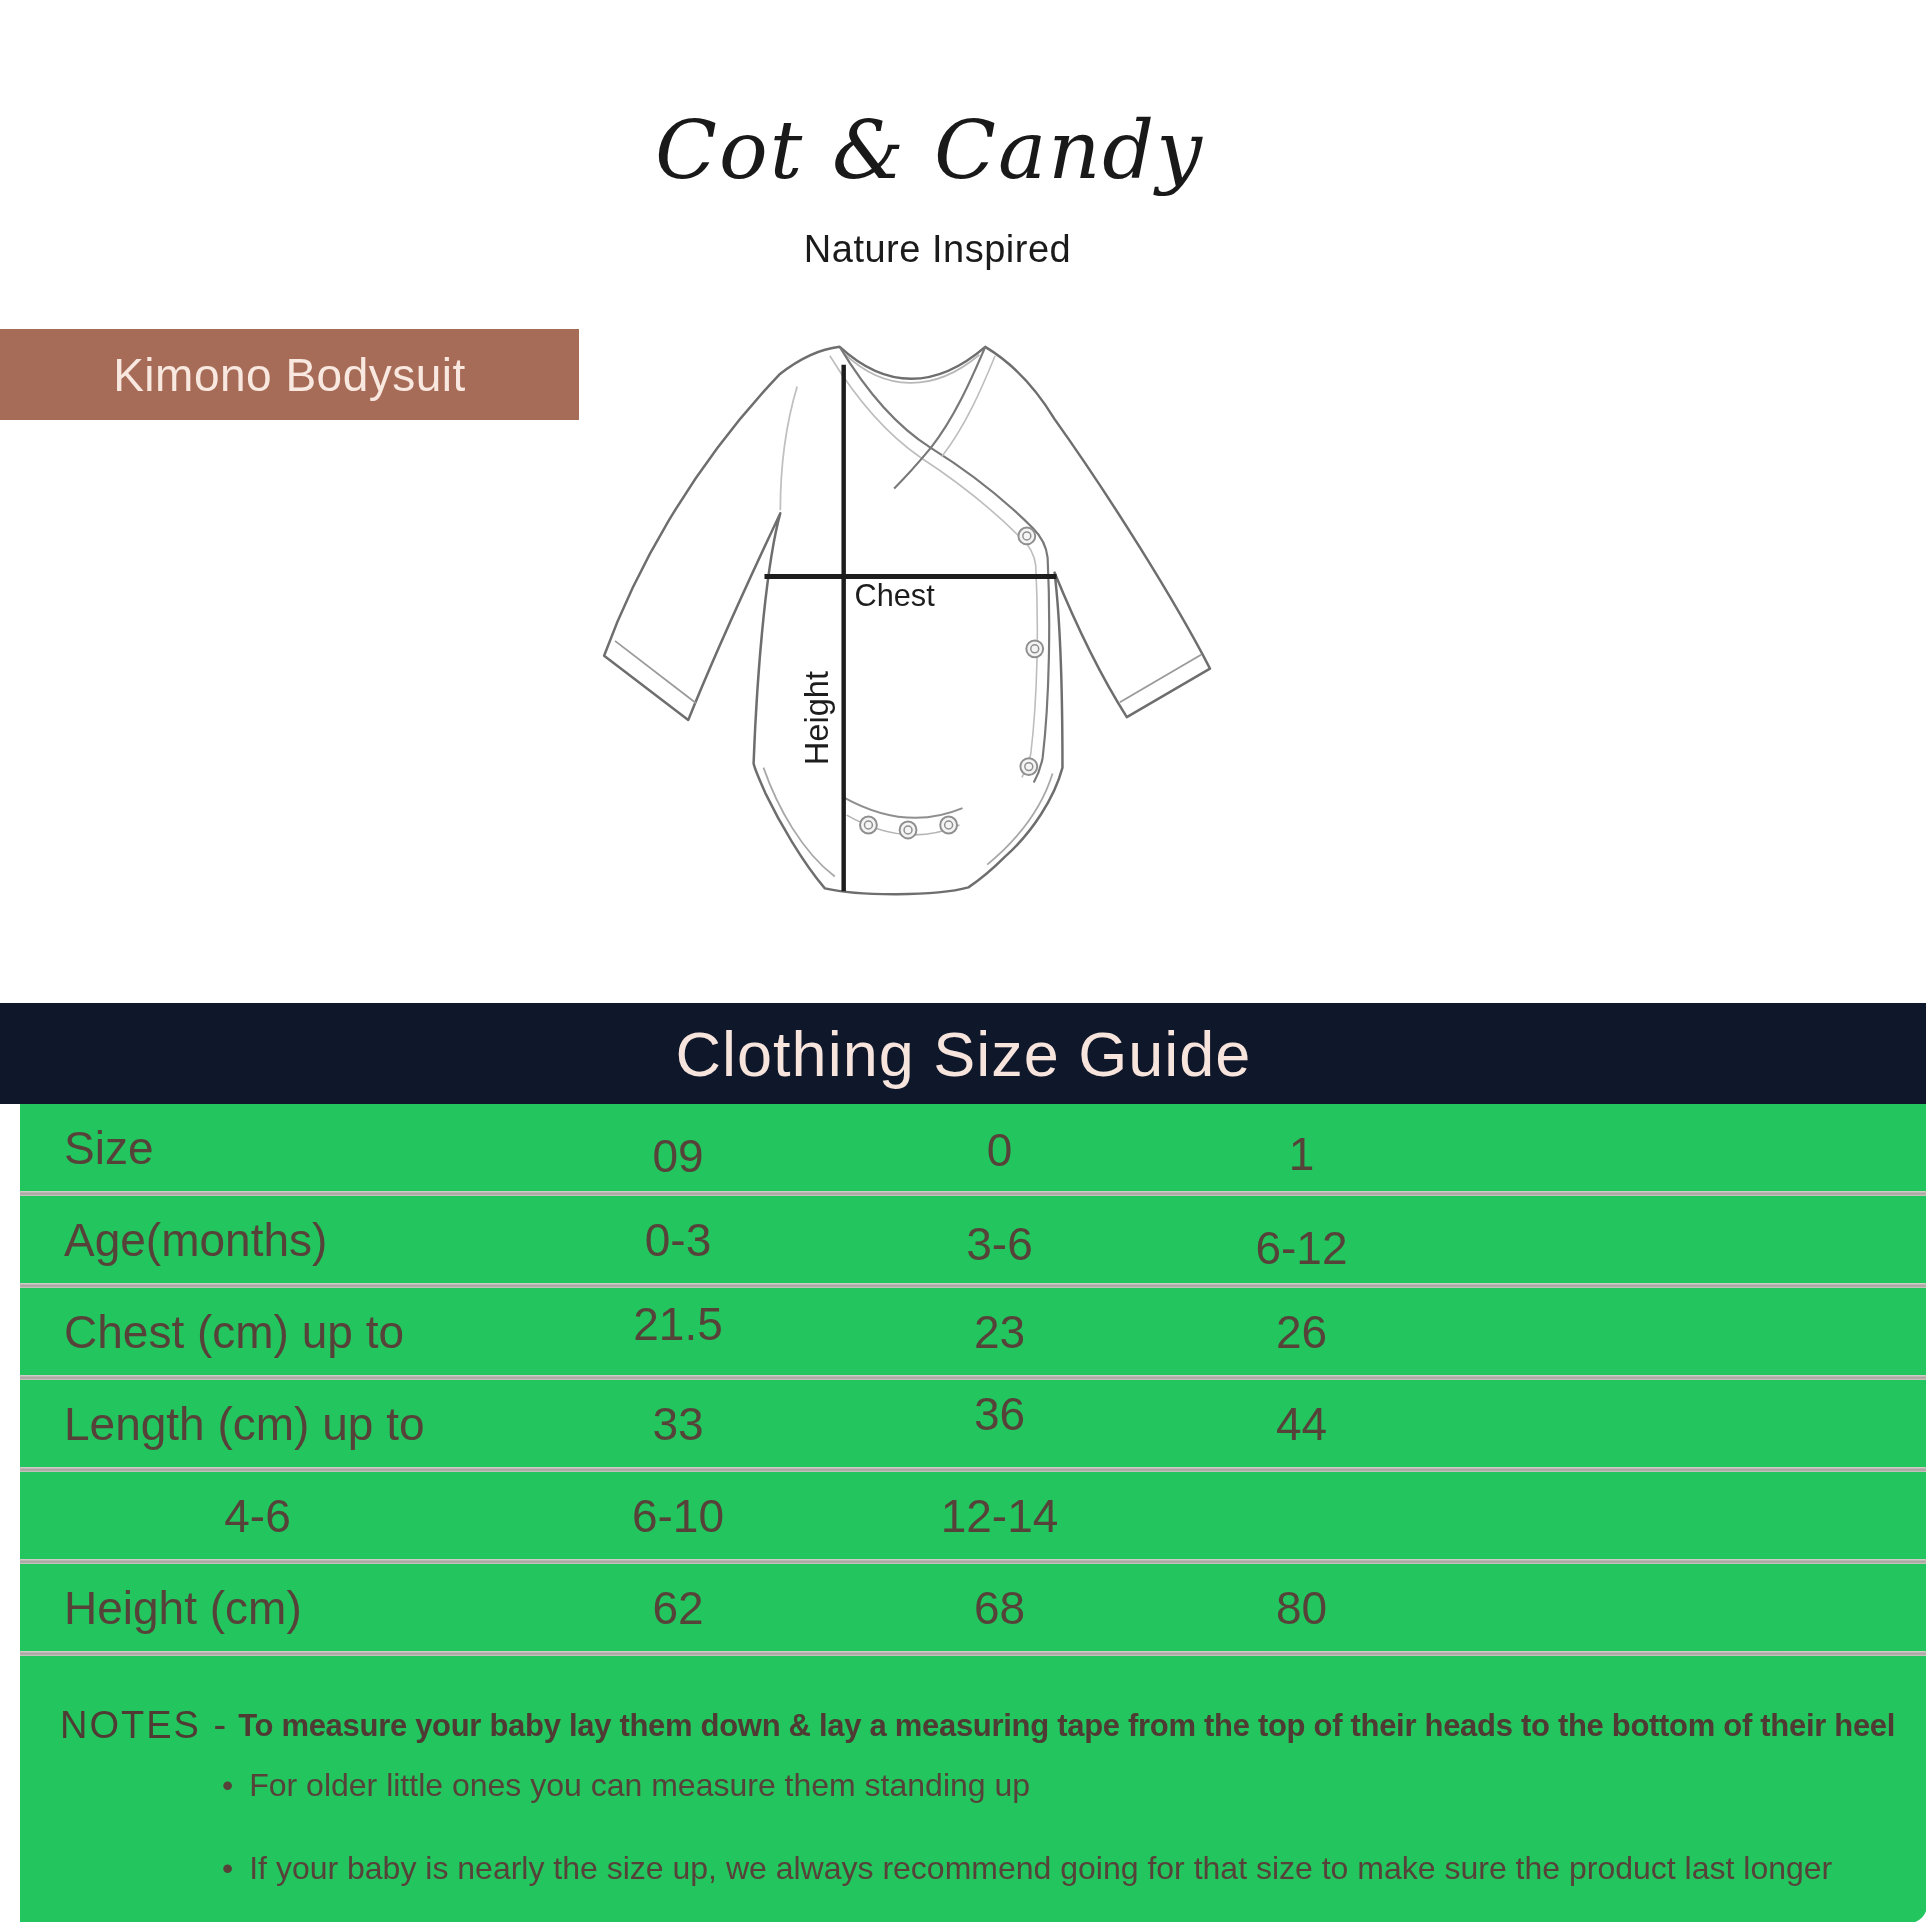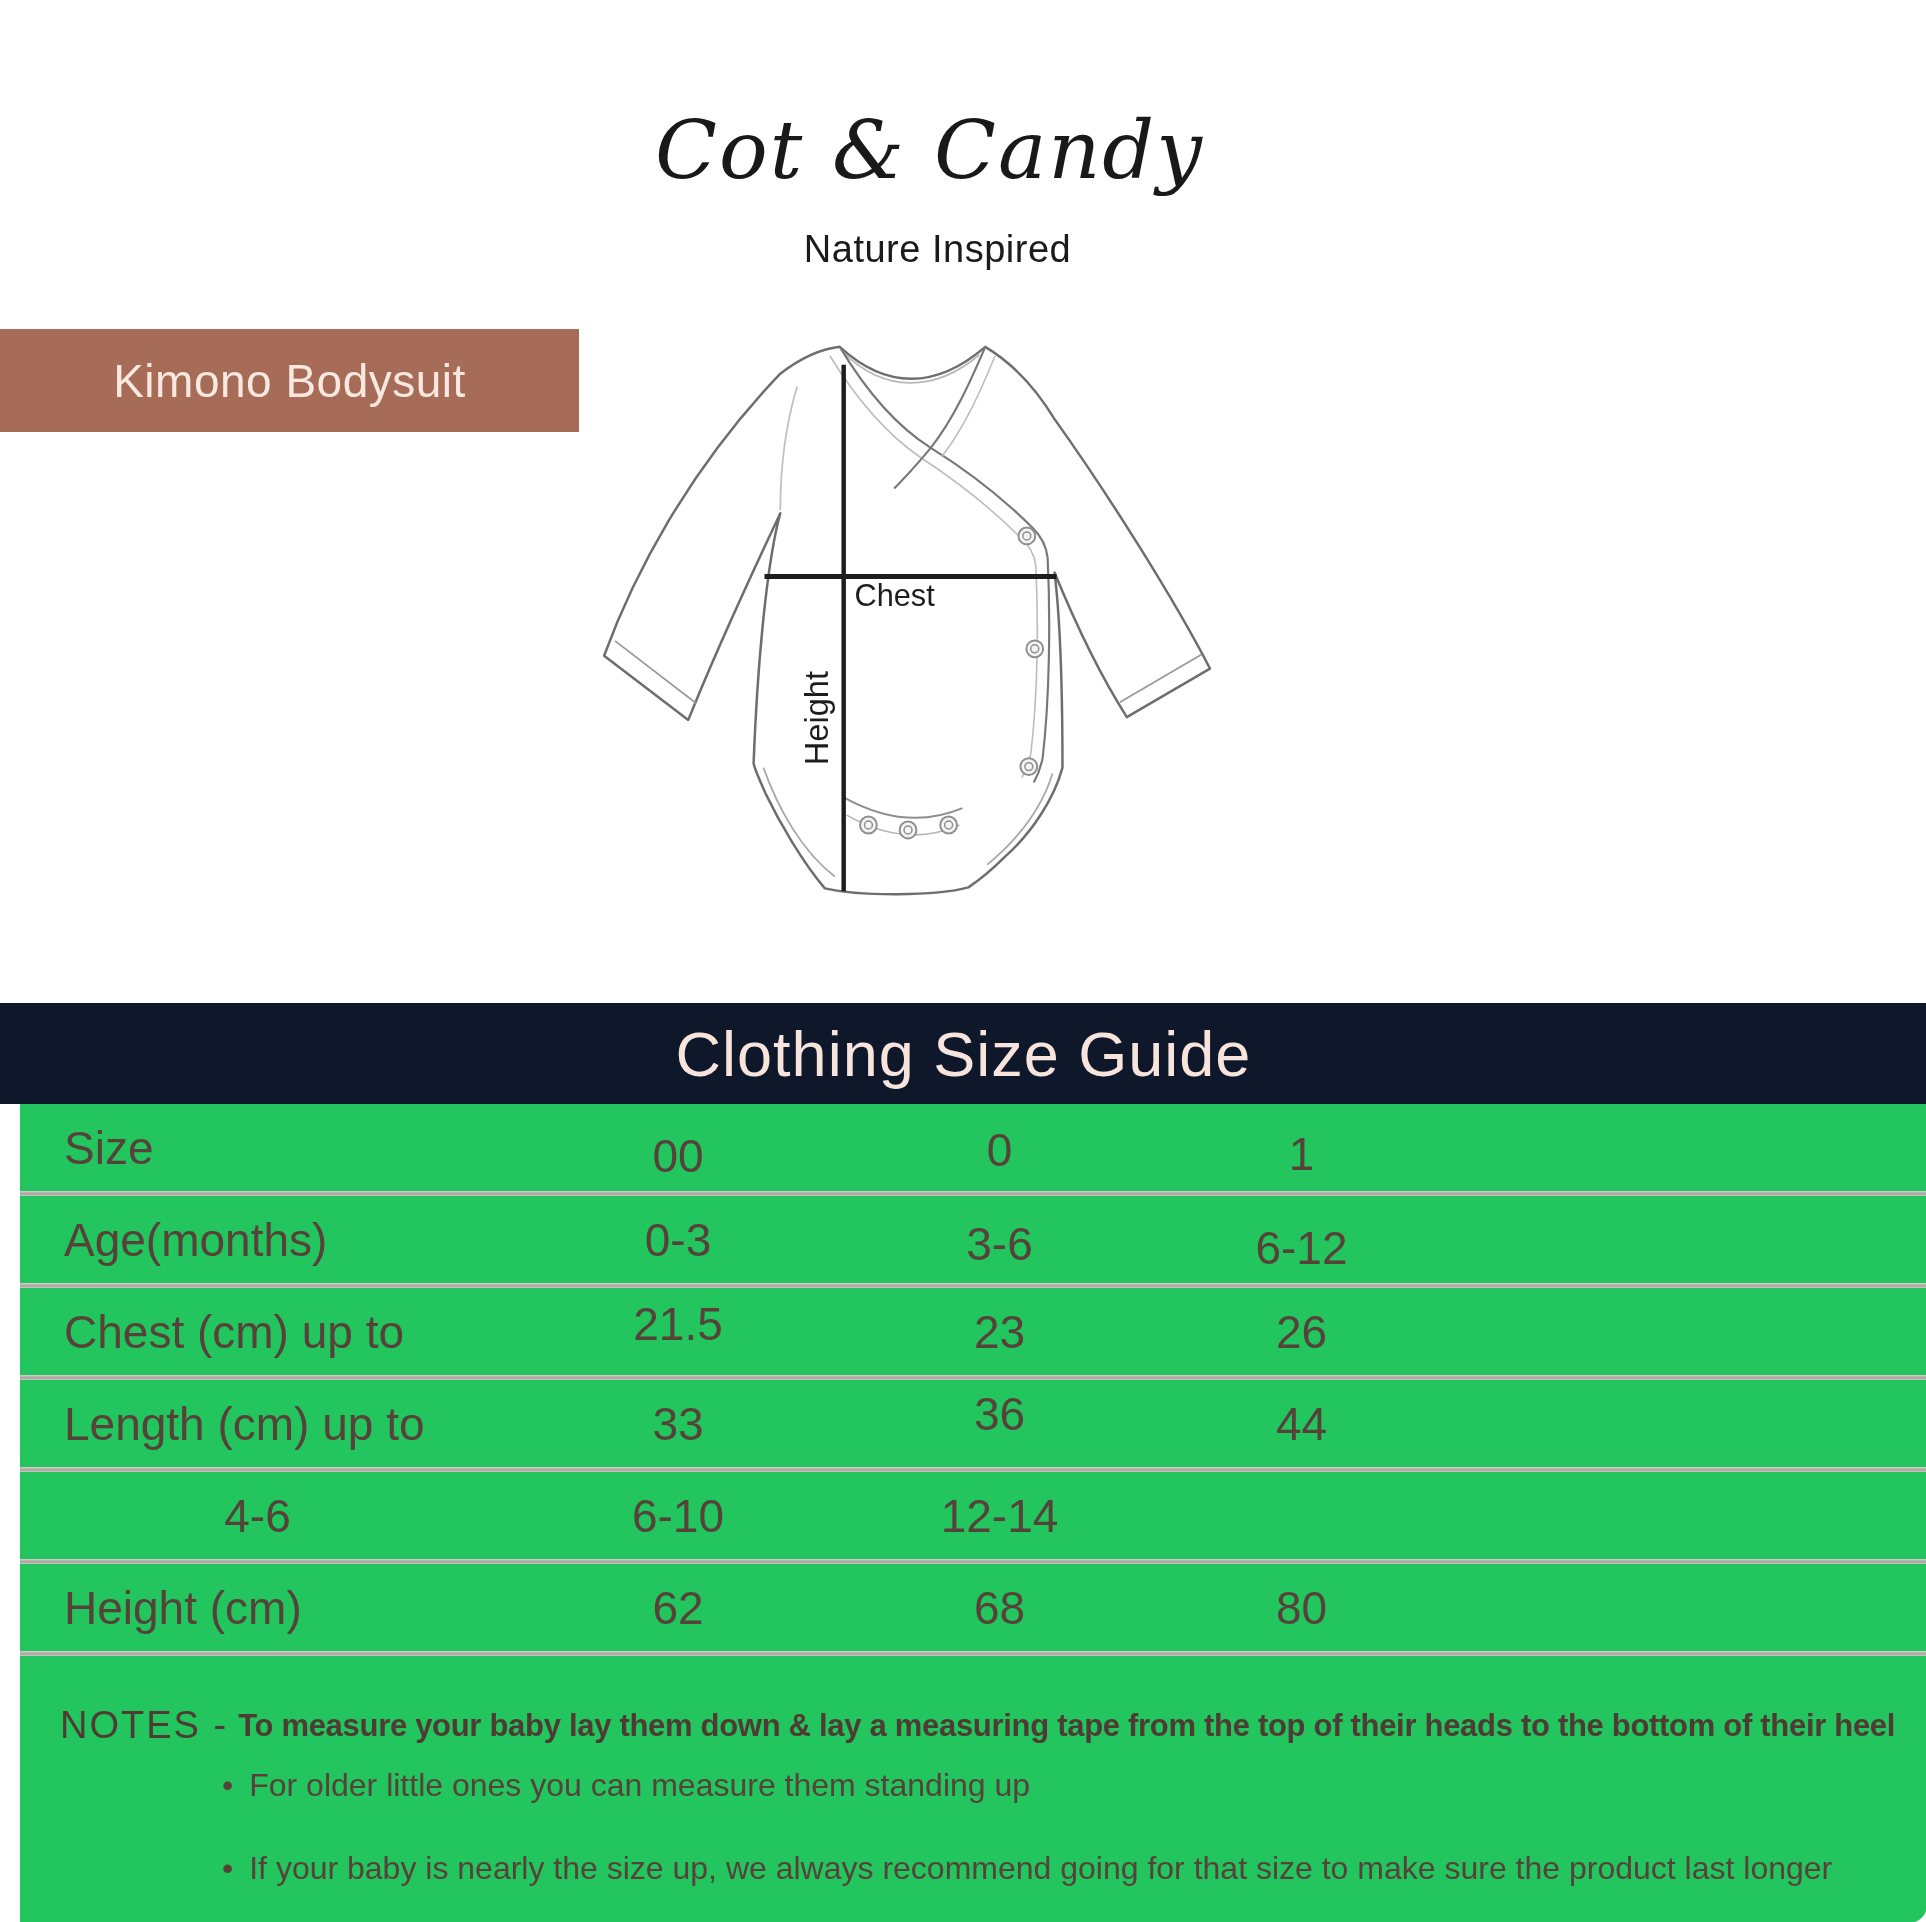--- a/index.html
+++ b/index.html
@@ -12,21 +12,21 @@
     position:absolute;top:103px;left:0;width:100%;text-align:center;
     font-family:"DejaVu Serif",serif;font-style:italic;font-weight:500;
     font-size:81px;letter-spacing:2px;color:#191919;transform:translateX(-34px);
   }
   .tagline{
     position:absolute;top:228px;left:0;width:100%;text-align:center;
     font-size:38px;color:#1b1b1b;letter-spacing:0.5px;transform:translateX(-26px);
   }
   
   .product-banner{
-    position:absolute;top:329px;left:0;width:579px;height:103px;
+    position:absolute;top:329px;left:0;width:579px;height:91px;
     background:#A76C57;display:flex;align-items:center;justify-content:center;
   }
   .product-banner span{font-size:46px;color:#F8E8E0;letter-spacing:0.5px;}
   
   .diagram{position:absolute;left:589px;top:332px;width:644px;height:594px;}
   
   .guide-bar{
     position:absolute;top:1003px;left:0;width:100%;height:101px;
     background:#0f172a;display:flex;align-items:center;justify-content:center;
   }
@@ -148,21 +148,21 @@
   </div>
 
   <div class="guide-bar">
     <h1>Clothing Size Guide</h1>
   </div>
 
   <div class="pink-region">
 
     <div class="trow">
       <div class="tlabel">Size</div>
-      <div class="tval dy8">00</div>
+      <div class="tval dy8">09</div>
       <div class="tval dy2">0</div>
       <div class="tval dy6">1</div>
       <div></div>
     </div>
     <div class="divider"></div>
 
     <div class="trow">
       <div class="tlabel">Age(months)</div>
       <div class="tval">0-3</div>
       <div class="tval dy4">3-6</div>

